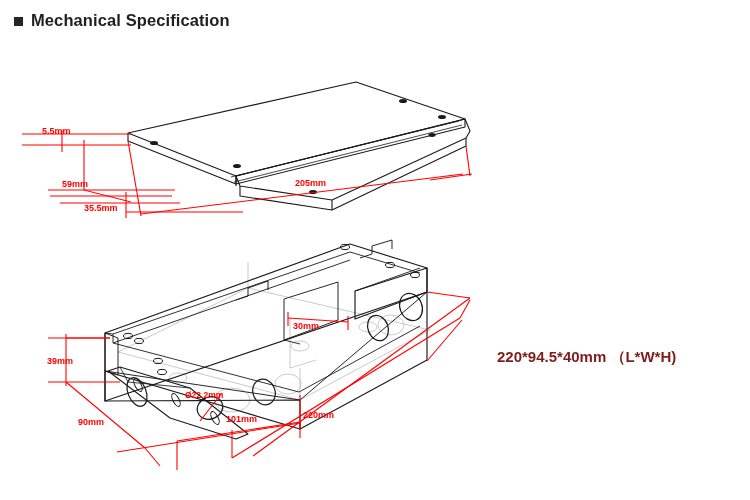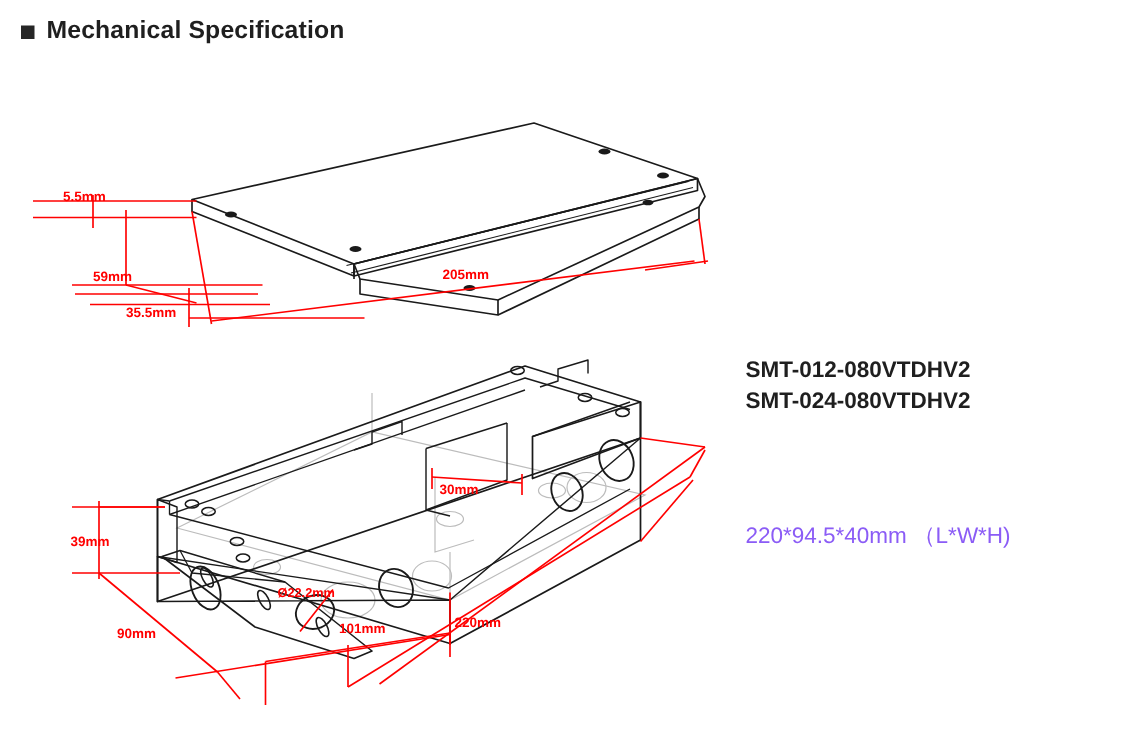--- a/index.html
+++ b/index.html
@@ -59,22 +59,22 @@
     font-size: 15px;
     font-weight: bold;
     color: #1f1f1f;
     white-space: nowrap;
   }
   .size-line {
     position: absolute;
     left: 497px;
     top: 348px;
     font-size: 15px;
-    font-weight: normal;
-    color: #8b5cf6;
+    font-weight: bold;
+    color: #7f1d1d;
     white-space: nowrap;
   }
 
   
   .drawing {
     position: absolute;
     left: 0;
     top: 0;
   }
   .dim-label {
@@ -260,20 +260,16 @@
       <text class="dim-label" x="47" y="364">39mm</text>
       <text class="dim-label" x="78" y="425">90mm</text>
       <text class="dim-label-sm" x="185" y="398">Ø22.2mm</text>
       <text class="dim-label" x="226" y="422">101mm</text>
       <text class="dim-label" x="303" y="418">220mm</text>
       <text class="dim-label" x="293" y="329">30mm</text>
     </g>
 
   </svg>
 
-  <div class="model-block">
-    <div class="model-line">SMT-012-080VTDHV2</div>
-    <div class="model-line">SMT-024-080VTDHV2</div>
-  </div>
 
   <div class="size-line">220*94.5*40mm （L*W*H)</div>
 
 </div>
 
 </body></html>

